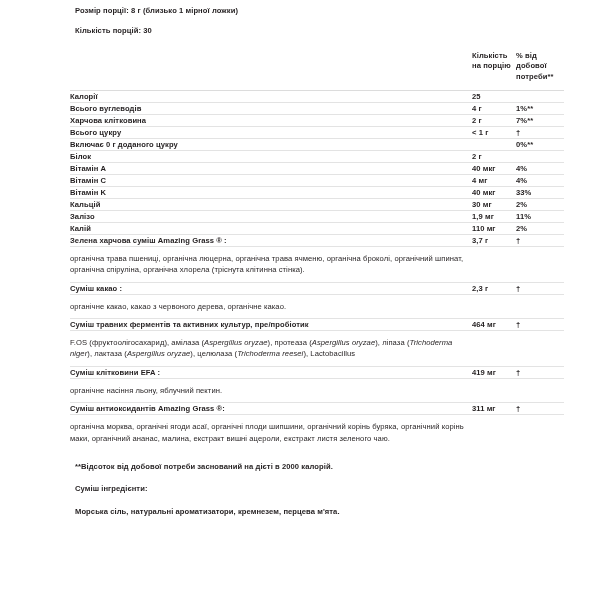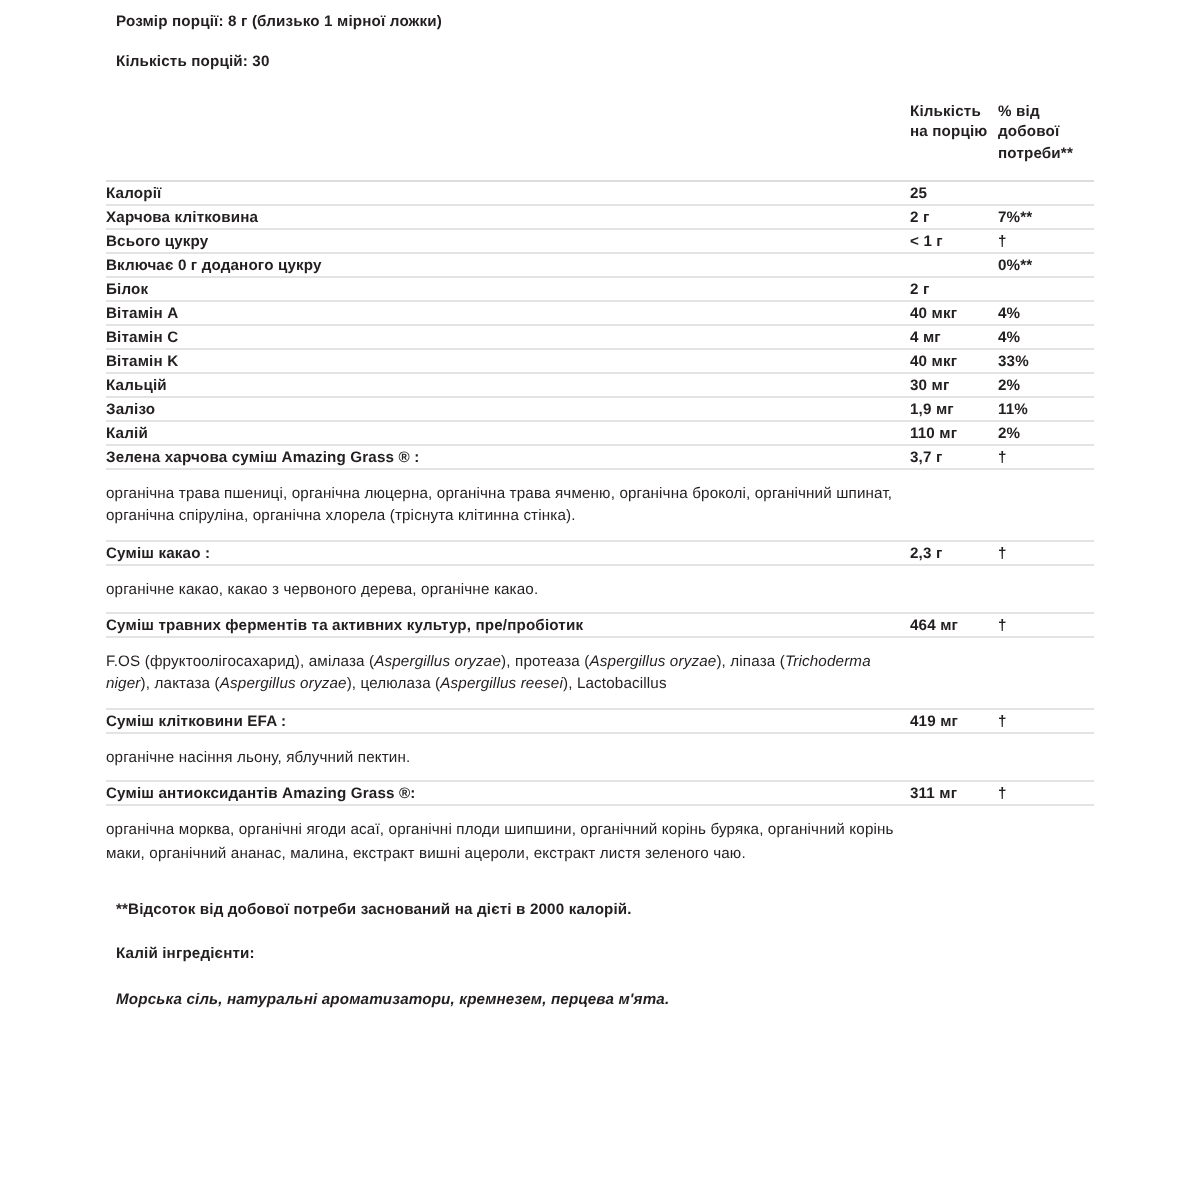--- a/index.html
+++ b/index.html
@@ -14,20 +14,21 @@
     font-family: "Liberation Sans", sans-serif;
     color: #231f20;
     -webkit-font-smoothing: antialiased;
   }
   .page {
     position: relative;
     width: 600px;
     height: 600px;
     overflow: hidden;
     box-sizing: border-box;
+    padding-left: 17px;
   }
   .serving-head {
     padding: 0 53px;
     padding-top: 6px;
   }
   .serving-line {
     font-size: 7.6px;
     font-weight: bold;
     letter-spacing: 0.01em;
     line-height: 1.35;
@@ -107,21 +108,20 @@
     letter-spacing: 0.01em;
   }
   .other-text {
     margin: 0 53px;
     padding-left: 5px;
     padding-top: 13px;
     font-size: 7.6px;
     font-weight: bold;
     letter-spacing: 0.01em;
     line-height: 1.5;
-    font-style: italic;
   }
 </style>
 </head>
 <body>
 
 <div class="page">
 
   <div class="serving-head">
     <div class="serving-line">Розмір порції: 8 г (близько 1 мірної ложки)</div>
     <div class="serving-line second">Кількість порцій: 30</div>
@@ -138,20 +138,25 @@
         <td class="cell-name"></td>
         <td class="cell-amt">Кількість на порцію</td>
         <td class="cell-dv">% від добової потреби**</td>
       </tr>
     <tr class=" first-row">
           <td class="cell-name">Калорії</td>
           <td class="cell-amt">25</td>
           <td class="cell-dv"></td>
         </tr>
         <tr>
+          <td class="cell-name">Всього вуглеводів</td>
+          <td class="cell-amt">4 г</td>
+          <td class="cell-dv">1%**</td>
+        </tr>
+        <tr>
           <td class="cell-name">Харчова клітковина</td>
           <td class="cell-amt">2 г</td>
           <td class="cell-dv">7%**</td>
         </tr>
         <tr>
           <td class="cell-name">Всього цукру</td>
           <td class="cell-amt">&lt; 1 г</td>
           <td class="cell-dv">†</td>
         </tr>
         <tr>
@@ -213,21 +218,21 @@
           <td class="cell-name">органічне какао, какао з червоного дерева, органічне какао.</td>
           <td class="cell-amt"></td>
           <td class="cell-dv"></td>
         </tr>
         <tr>
           <td class="cell-name">Суміш травних ферментів та активних культур, пре/пробіотик</td>
           <td class="cell-amt">464 мг</td>
           <td class="cell-dv">†</td>
         </tr>
         <tr class="ingr">
-          <td class="cell-name">F.OS (фруктоолігосахарид), амілаза (<i>Aspergillus oryzae</i>), протеаза (<i>Aspergillus oryzae</i>), ліпаза (<i>Trichoderma niger</i>), лактаза (<i>Aspergillus oryzae</i>), целюлаза (<i>Aspergillus reesei</i>), Lactobacillus</td>
+          <td class="cell-name">F.OS (фруктоолігосахарид), амілаза (<i>Aspergillus oryzae</i>), протеаза (<i>Aspergillus oryzae</i>), ліпаза (<i>Trichoderma niger</i>), лактаза (<i>Aspergillus oryzae</i>), целюлаза (<i>Trichoderma reesei</i>), Lactobacillus</td>
           <td class="cell-amt"></td>
           <td class="cell-dv"></td>
         </tr>
         <tr>
           <td class="cell-name">Суміш клітковини EFA :</td>
           <td class="cell-amt">419 мг</td>
           <td class="cell-dv">†</td>
         </tr>
         <tr class="ingr">
           <td class="cell-name">органічне насіння льону, яблучний пектин.</td>
@@ -244,17 +249,17 @@
           <td class="cell-amt"></td>
           <td class="cell-dv"></td>
         </tr>
       </tbody>
   </table>
 
   <div class="footnotes">
     <div>**Відсоток від добової потреби заснований на дієті в 2000 калорій.</div>
   </div>
 
-  <div class="other-label">Калій інгредієнти:</div>
+  <div class="other-label">Суміш інгредієнти:</div>
 
   <div class="other-text">Морська сіль, натуральні ароматизатори, кремнезем, перцева м'ята.</div>
 
 </div>
 
 </body></html>

